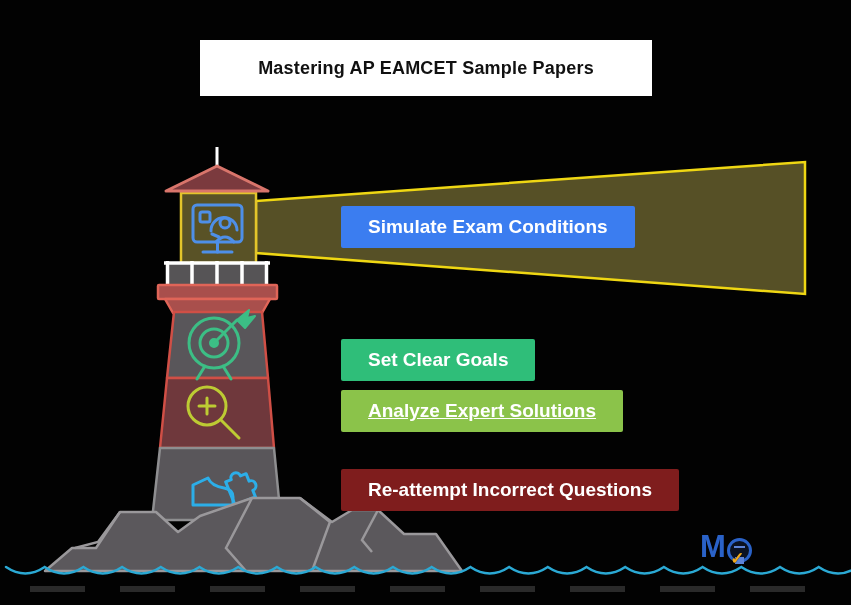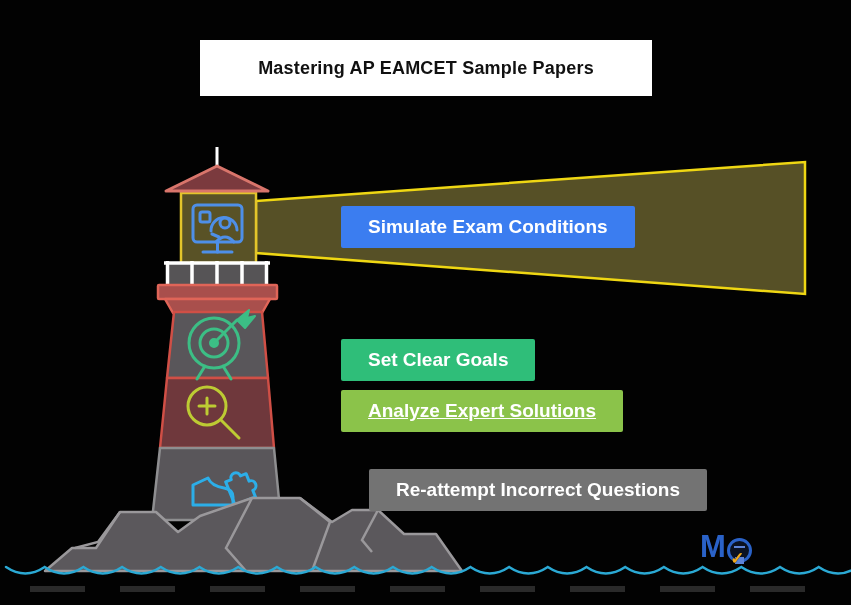--- a/index.html
+++ b/index.html
@@ -130,21 +130,21 @@
 
   <div class="step-button step-0" style="background: rgb(59, 125, 240);">
     <span>Simulate Exam Conditions</span>
   </div>
   <div class="step-button step-1" style="background: rgb(47, 190, 121);">
     <span>Set Clear Goals</span>
   </div>
   <div class="step-button step-2" style="background: rgb(139, 195, 74); text-decoration: underline;">
     <span>Analyze Expert Solutions</span>
   </div>
-  <div class="step-button step-3" style="background: #737373; margin-left: 28px;">
+  <div class="step-button step-3" style="background: #7f1d1d;">
     <span>Re-attempt Incorrect Questions</span>
   </div>
 
   <div class="logo" style="color: rgb(42, 98, 200);">
     <span>M</span>
     <span class="logo-o">
       <span class="doc-lines"></span>
       <span class="logo-check" style="color: rgb(242, 170, 28);">✓</span>
     </span>
   </div>

